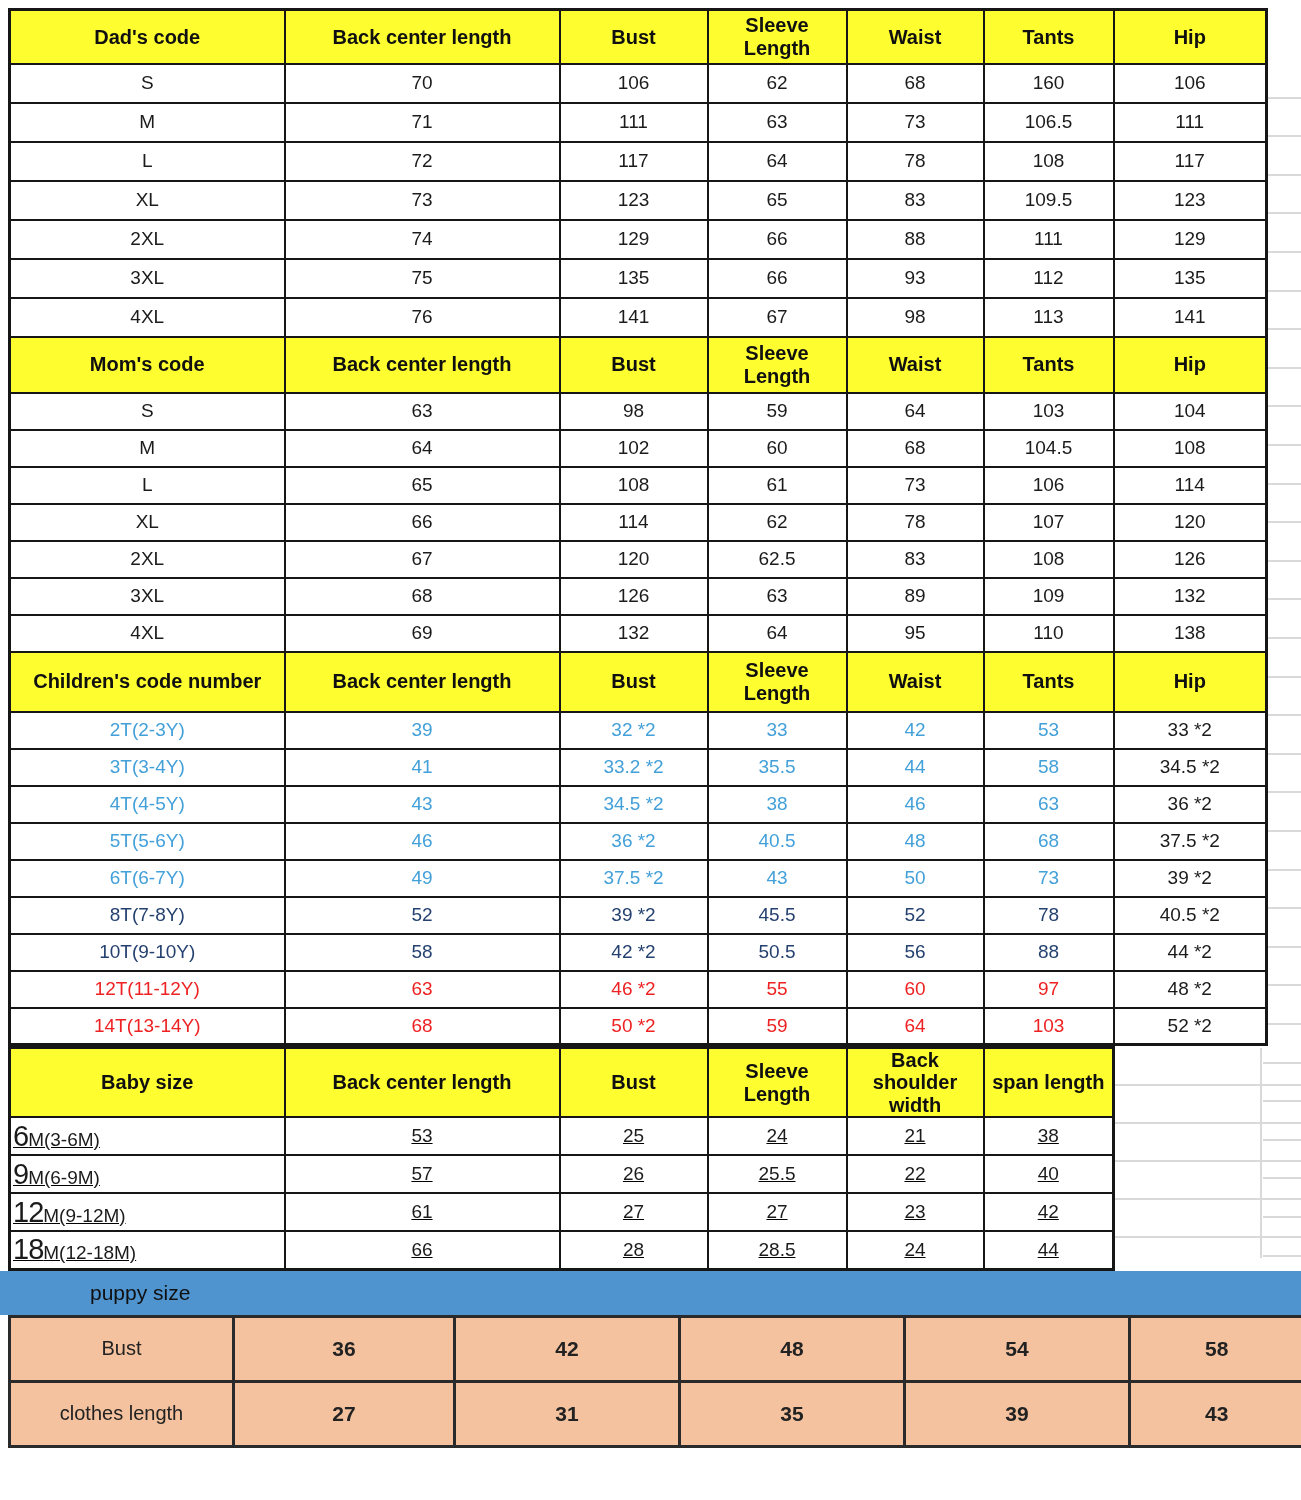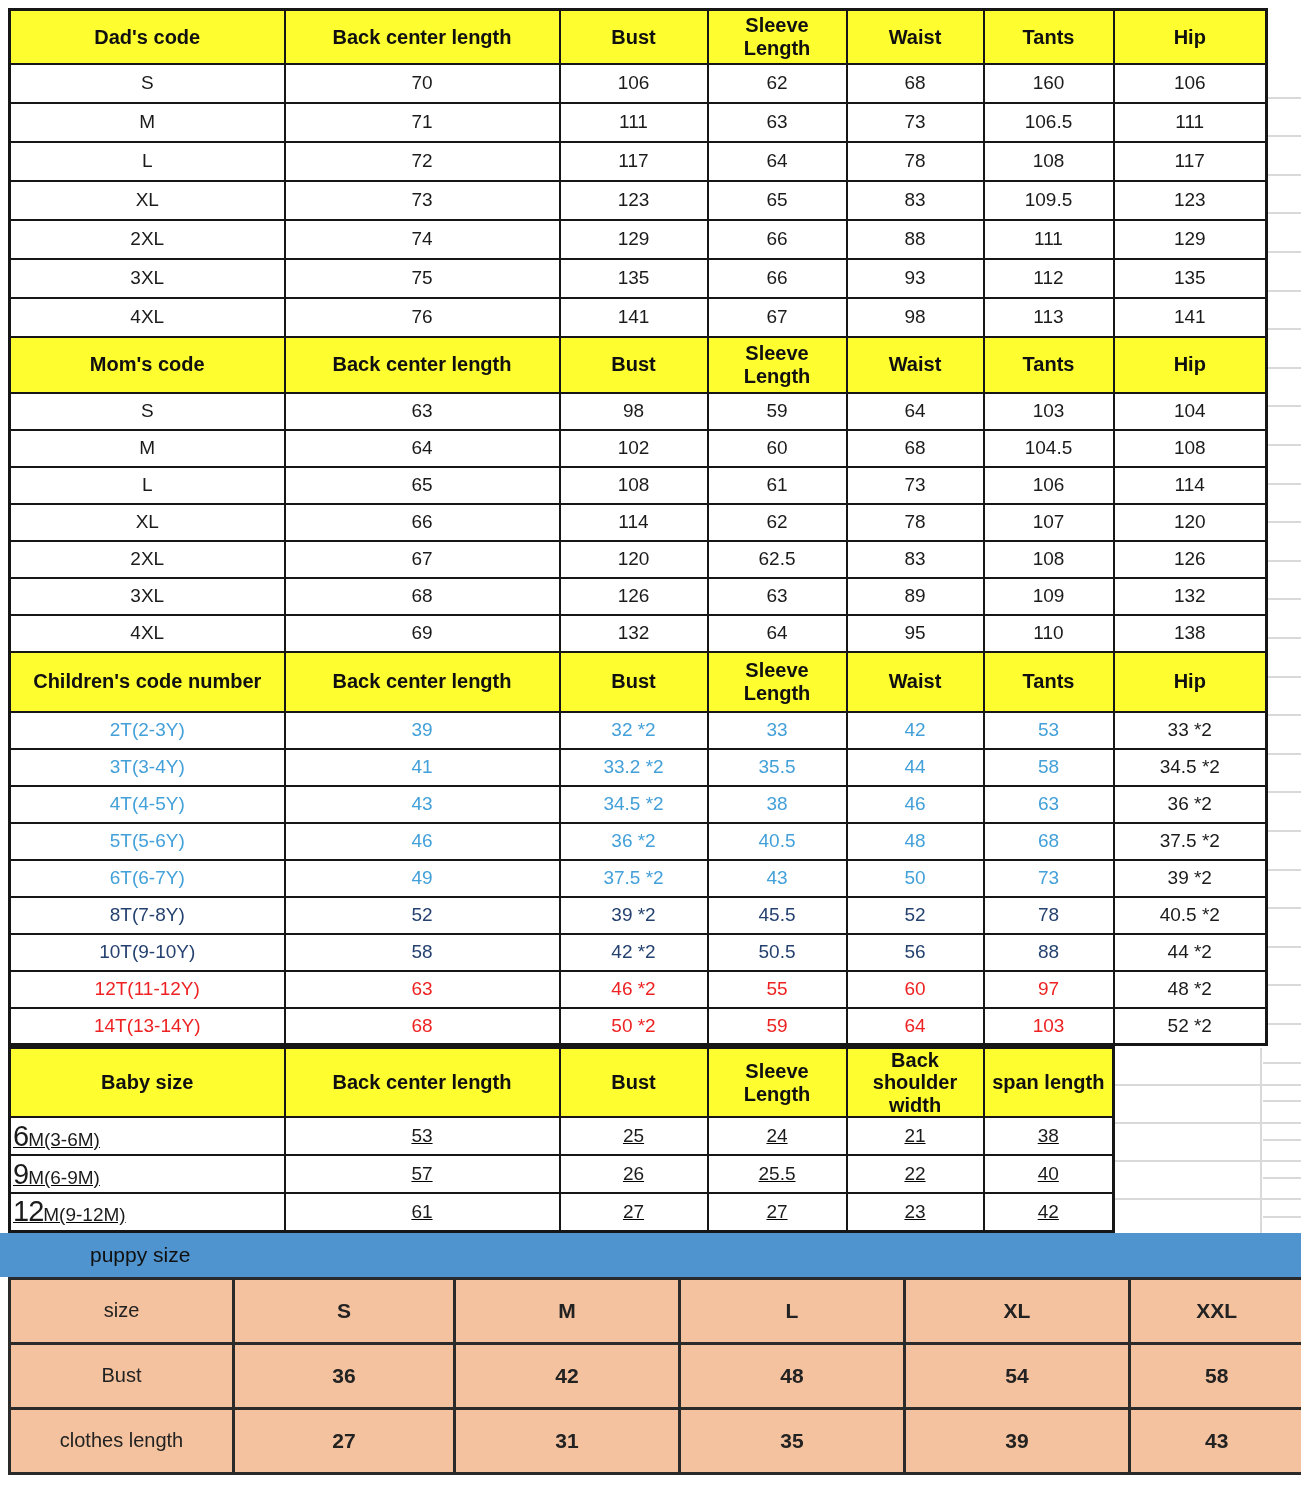--- a/index.html
+++ b/index.html
@@ -355,46 +355,46 @@
           <td>40</td>
         </tr>
         <tr class="row row-baby">
           <td class="baby-label"><span class="lead">12</span><span class="rest">M(9-12M)</span></td>
           <td>61</td>
           <td>27</td>
           <td>27</td>
           <td>23</td>
           <td>42</td>
         </tr>
+        <tr class="row row-baby">
+          <td class="baby-label"><span class="lead">18</span><span class="rest">M(12-18M)</span></td>
+          <td>66</td>
+          <td>28</td>
+          <td>28.5</td>
+          <td>24</td>
+          <td>44</td>
+        </tr>
       </tbody>
   </table>
 
   <div class="blue-bar">
     <span class="bar-label">puppy size</span>
   </div>
 
   <table class="t-puppy">
     <colgroup>
       <col style="width:224px">
         <col style="width:221px">
         <col style="width:225px">
       <col style="width:225px">
         <col style="width:225px">
         <col style="width:173px">
     </colgroup>
     <tbody id="puppy-body">
         <tr class="row row-puppy">
-          <td class="plab">size</td>
-          <td>S</td>
-          <td>M</td>
-          <td>L</td>
-          <td>XL</td>
-          <td>XXL</td>
-        </tr>
-        <tr class="row row-puppy">
           <td class="plab">Bust</td>
           <td>36</td>
           <td>42</td>
           <td>48</td>
           <td>54</td>
           <td>58</td>
         </tr>
         <tr class="row row-puppy">
           <td class="plab">clothes length</td>
           <td>27</td>

